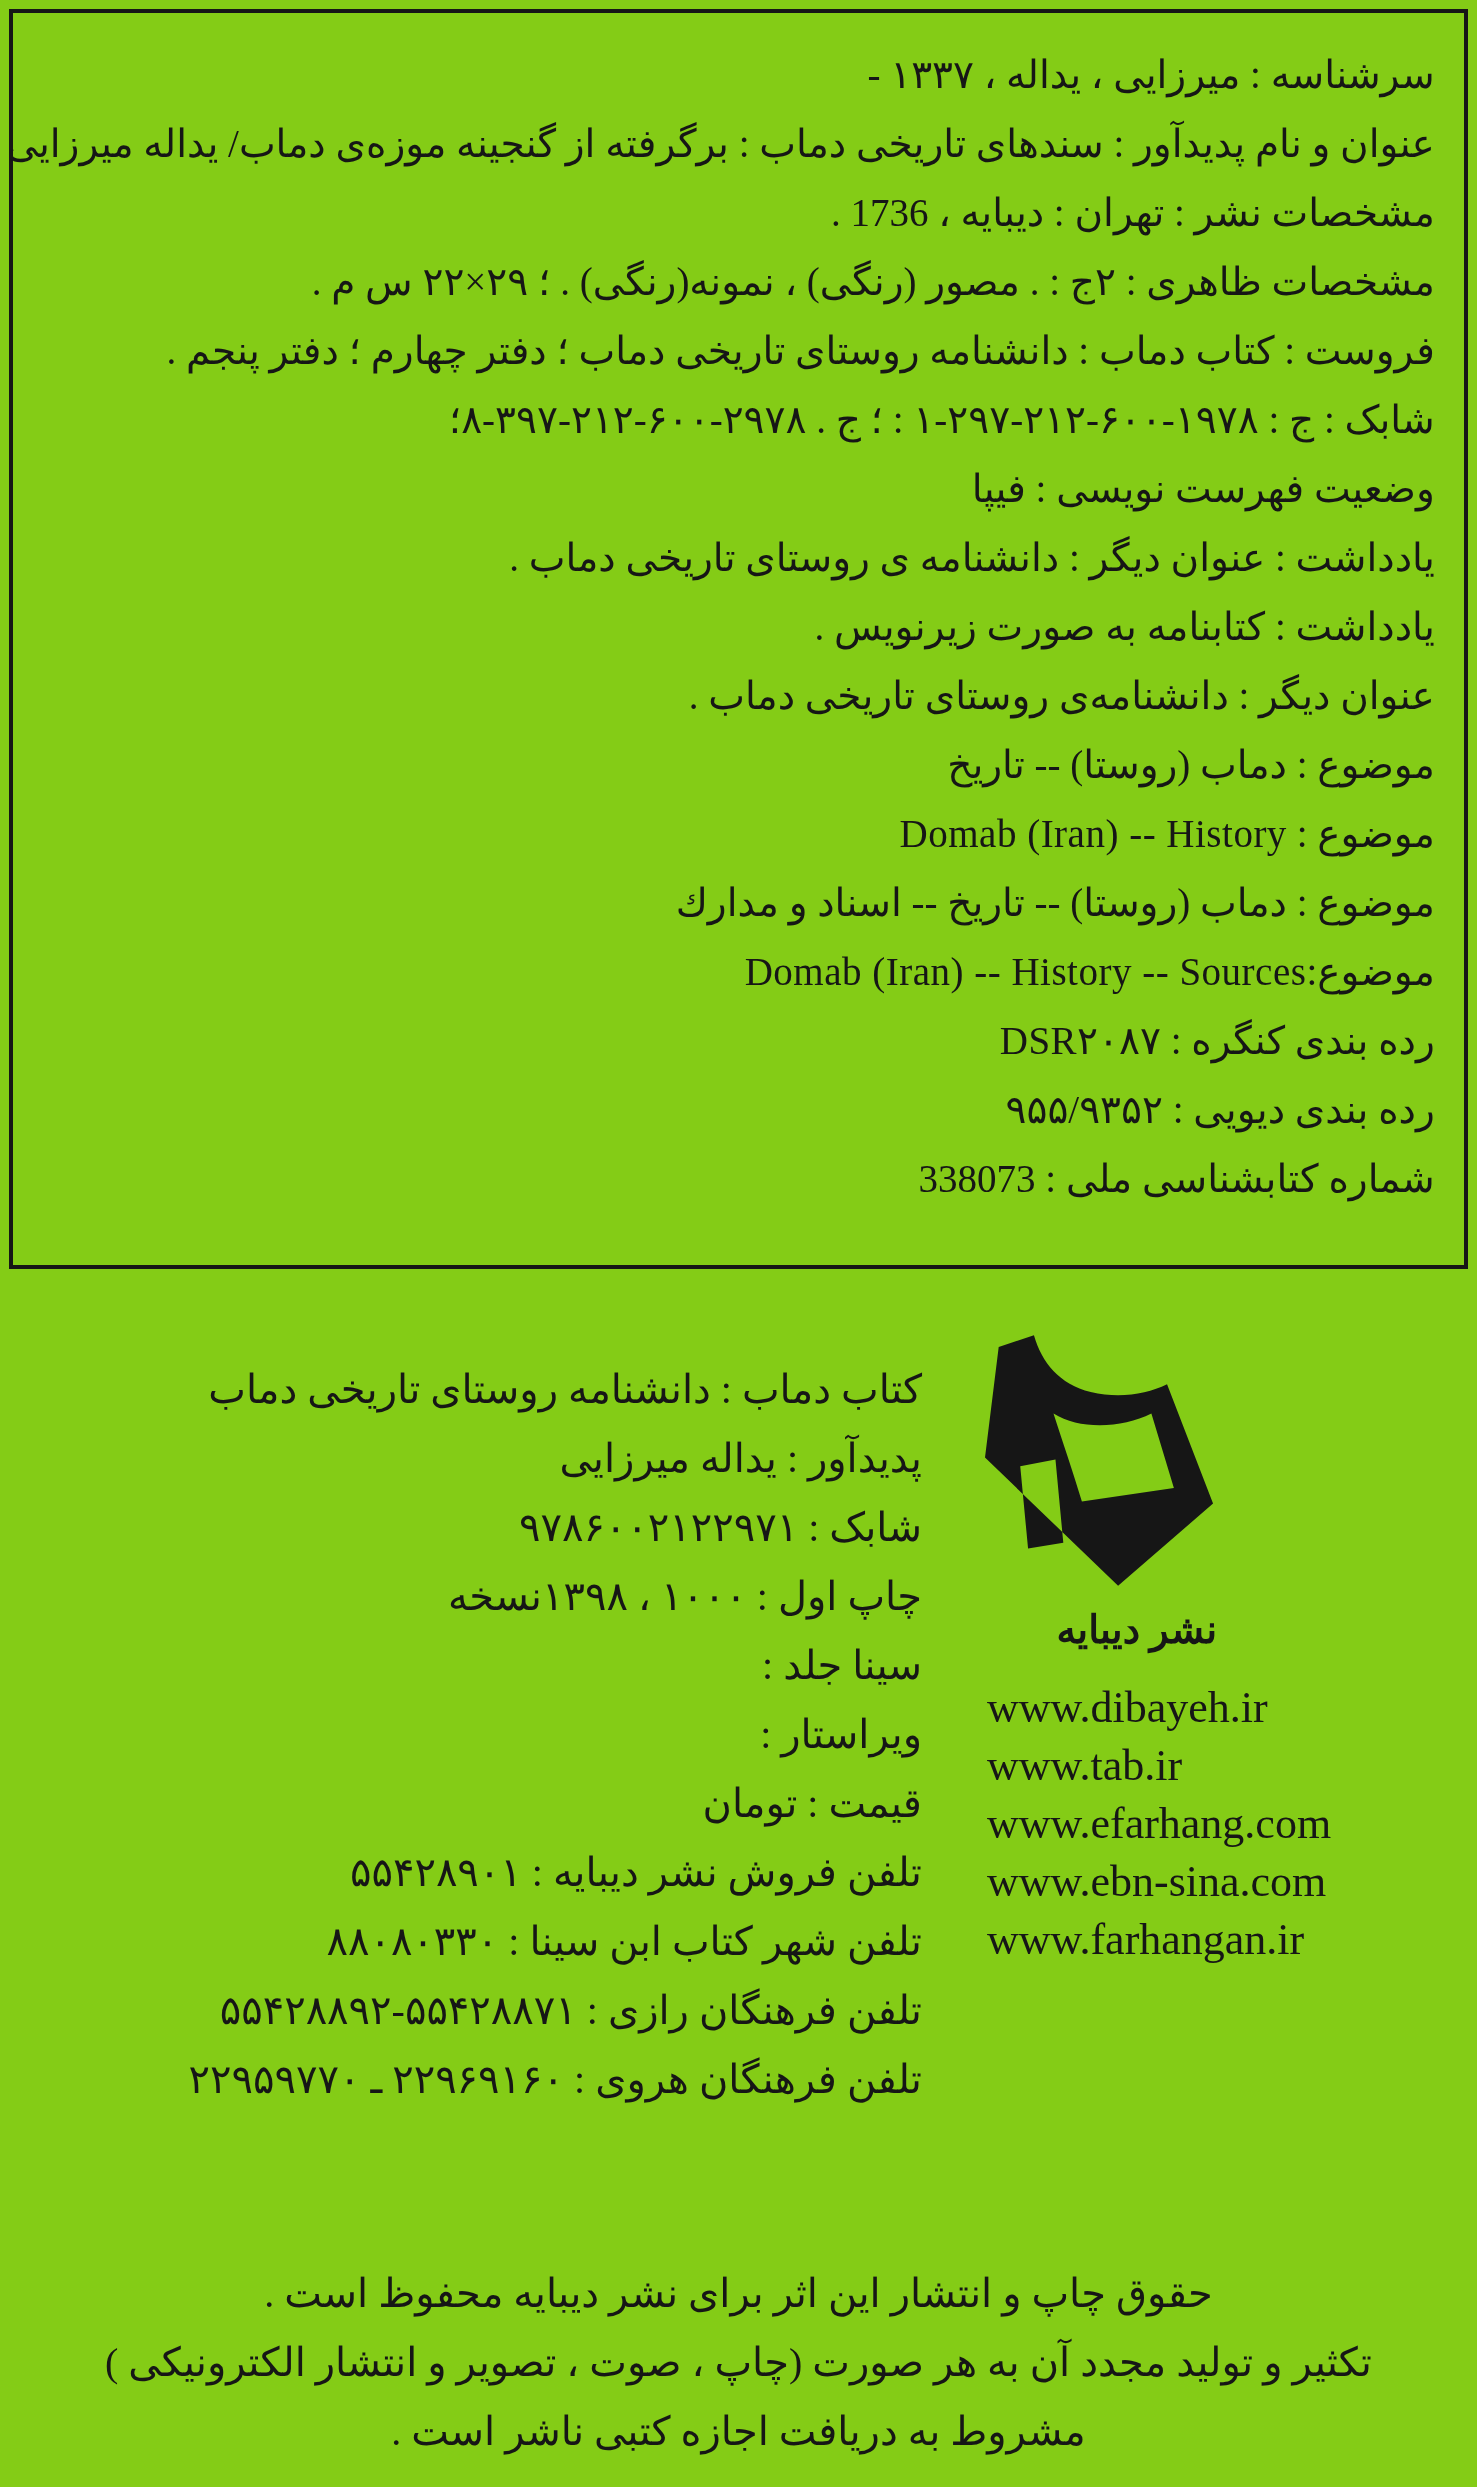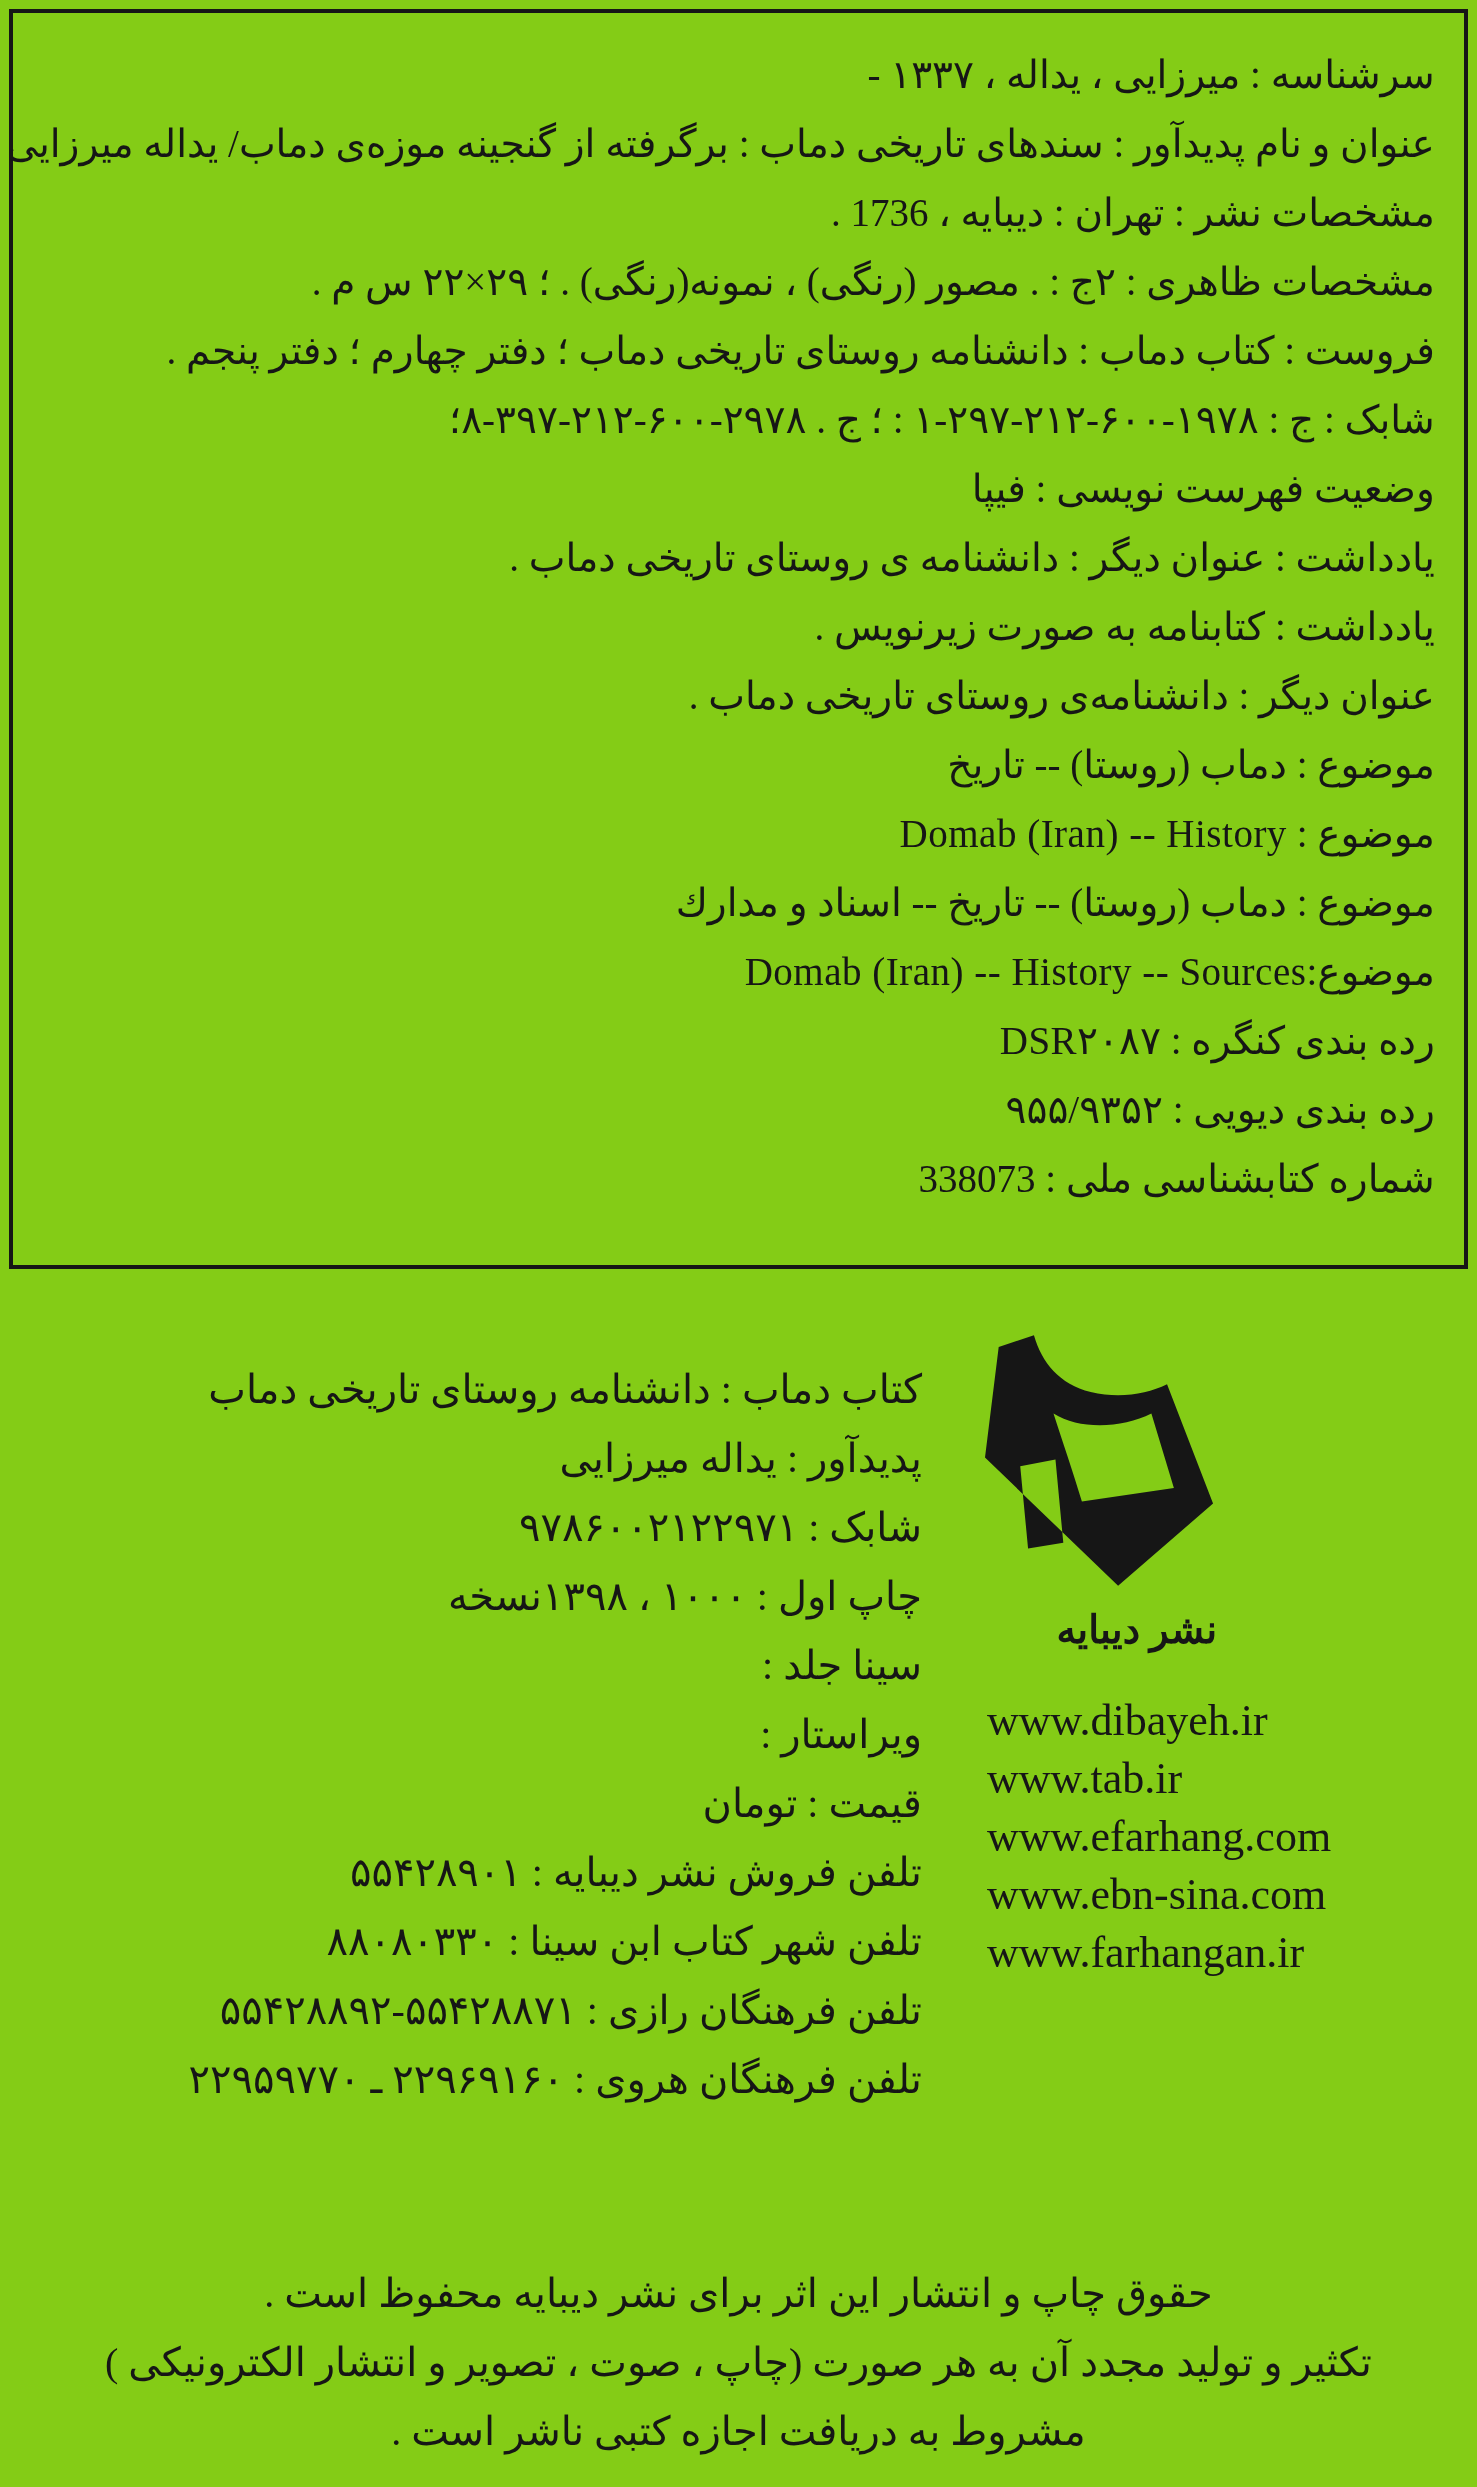--- a/index.html
+++ b/index.html
@@ -22,21 +22,21 @@
   .details-line{
     height:69px;display:flex;align-items:center;justify-content:flex-start;
     font-size:40px;white-space:nowrap;letter-spacing:0.5px;text-align:right;
   }
   
   .logo{position:absolute;left:985px;top:1333px;width:230px;height:253px;}
   .publisher-name{
     position:absolute;left:978px;top:1607px;width:239px;
     direction:rtl;font-size:39px;font-weight:bold;white-space:nowrap;
   }
-  .websites{position:absolute;left:987px;top:1678px;margin-top:13px;}
+  .websites{position:absolute;left:987px;top:1678px;}
   .website-line{
     height:58px;display:flex;align-items:center;font-size:44px;
     white-space:nowrap;color:#161616;
   }
   
   .copyright{position:absolute;left:0;top:2259px;width:1477px;direction:rtl;}
   .copyright-line{
     height:69px;display:flex;align-items:center;justify-content:center;
     font-size:40px;white-space:nowrap;letter-spacing:0.5px;
   }

